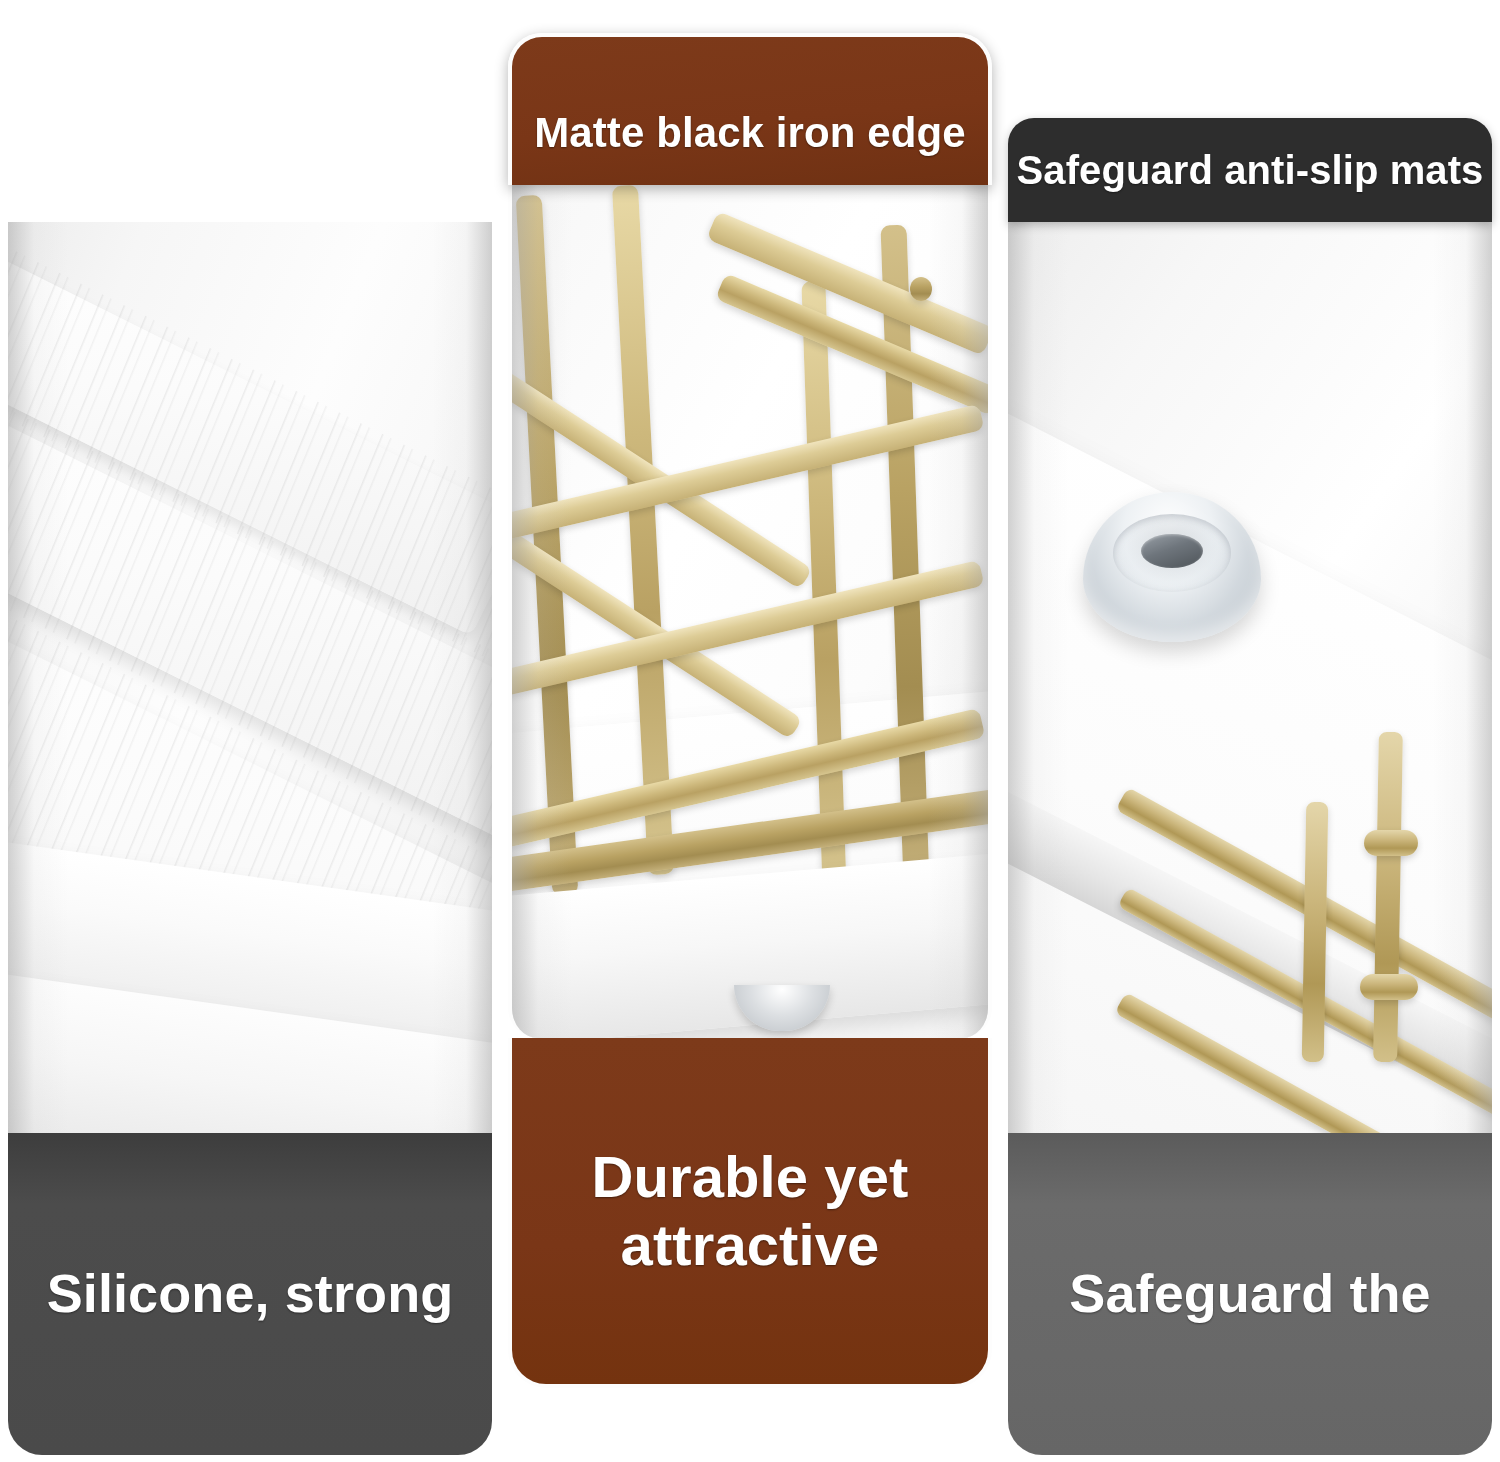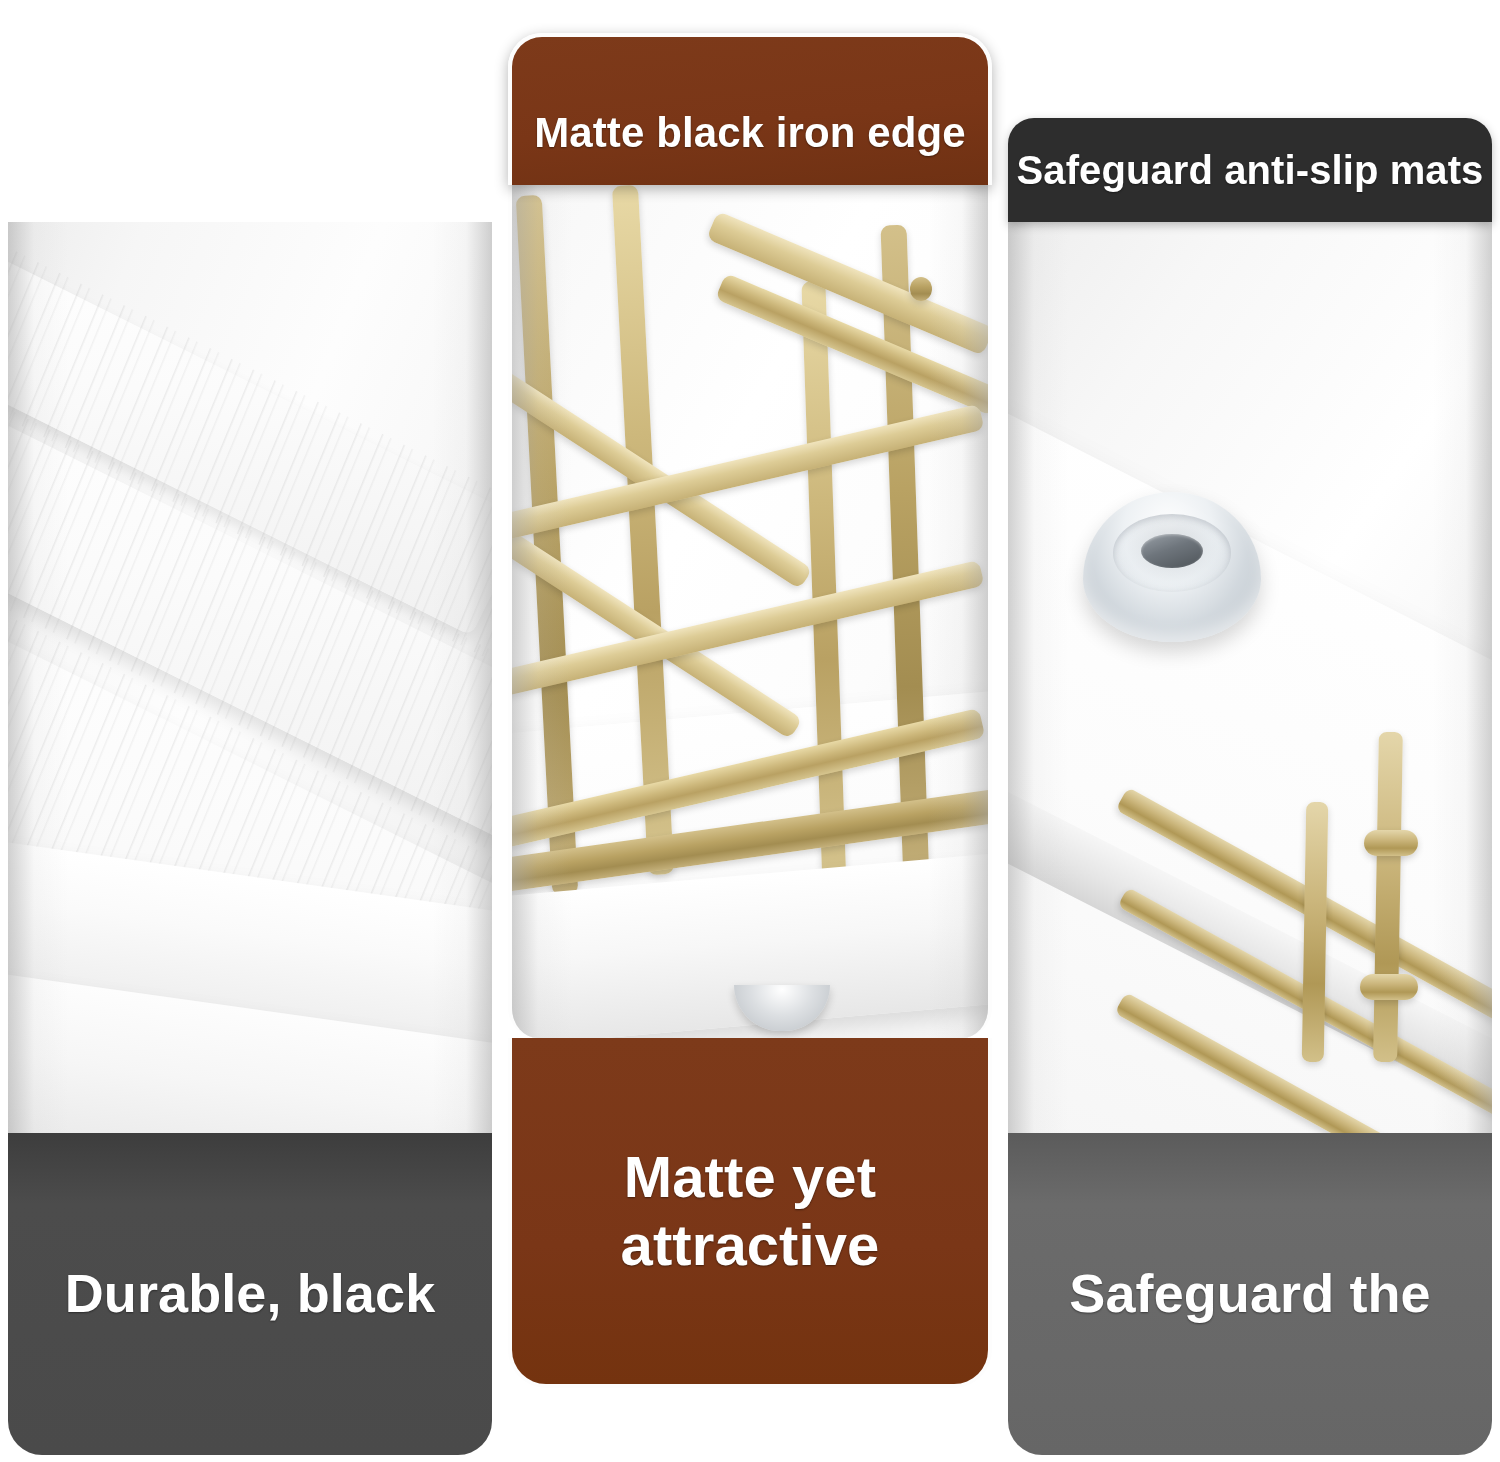--- a/index.html
+++ b/index.html
@@ -296,21 +296,21 @@
       <div class="slab block-lower">
         
       </div>
 
       <div class="vignette"></div>
     </div>
 
 
     <div class="cap foot foot-left">
       <span>
-        <span>Durable, black</span><br>
+        <span>Silicone, strong</span><br>
       </span>
     </div>
   </div>
 
   <div class="col">
 
     <div class="photo photo-mid">
       <div class="mid-bg"></div>
 
       <div class="shelf"></div>
@@ -339,21 +339,21 @@
 
       <div class="vignette"></div>
     </div>
 
     <div class="cap hdr-brown">
       <span>Matte black iron edge</span>
     </div>
 
     <div class="cap foot foot-mid">
       <span>
-        <span>Matte yet</span><br>
+        <span>Durable yet</span><br>
         <span>attractive</span>
       </span>
     </div>
   </div>
 
   <div class="col">
 
     <div class="photo photo-right">
       <div class="rt-bg"></div>
 

